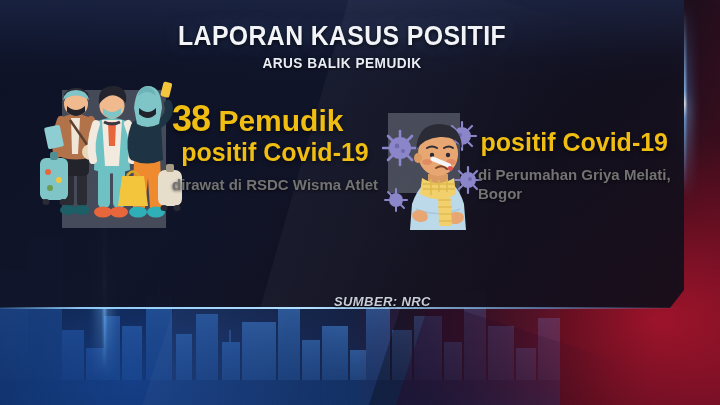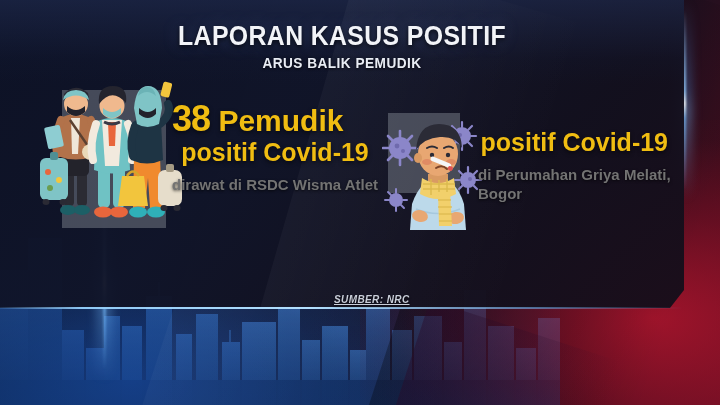--- a/index.html
+++ b/index.html
@@ -117,22 +117,22 @@
     font-size:25px;font-weight:bold;color:#f0bd12;line-height:1.12;
     text-shadow:0 2px 4px rgba(0,0,0,.55);white-space:nowrap;text-align:center;
   }
   .stat .sub{
     margin-top:10px;font-size:15px;font-weight:bold;color:#737373;
     line-height:1.25;text-shadow:0 1px 3px rgba(0,0,0,.7);
   }
 
   .source{
     position:absolute;left:334px;top:294px;
-    font-size:10px;font-style:italic;font-weight:bold;letter-spacing:.4px;
-    color:#c9ced9;text-shadow:0 1px 2px rgba(0,0,0,.8);text-decoration:underline;
+    font-size:13px;font-style:italic;font-weight:bold;letter-spacing:.4px;
+    color:#c9ced9;text-shadow:0 1px 2px rgba(0,0,0,.8);
   }
 
   
   svg{display:block;}
   .illus{position:absolute;}
 </style>
 </head>
 <body>
 
 <div id="stage">

